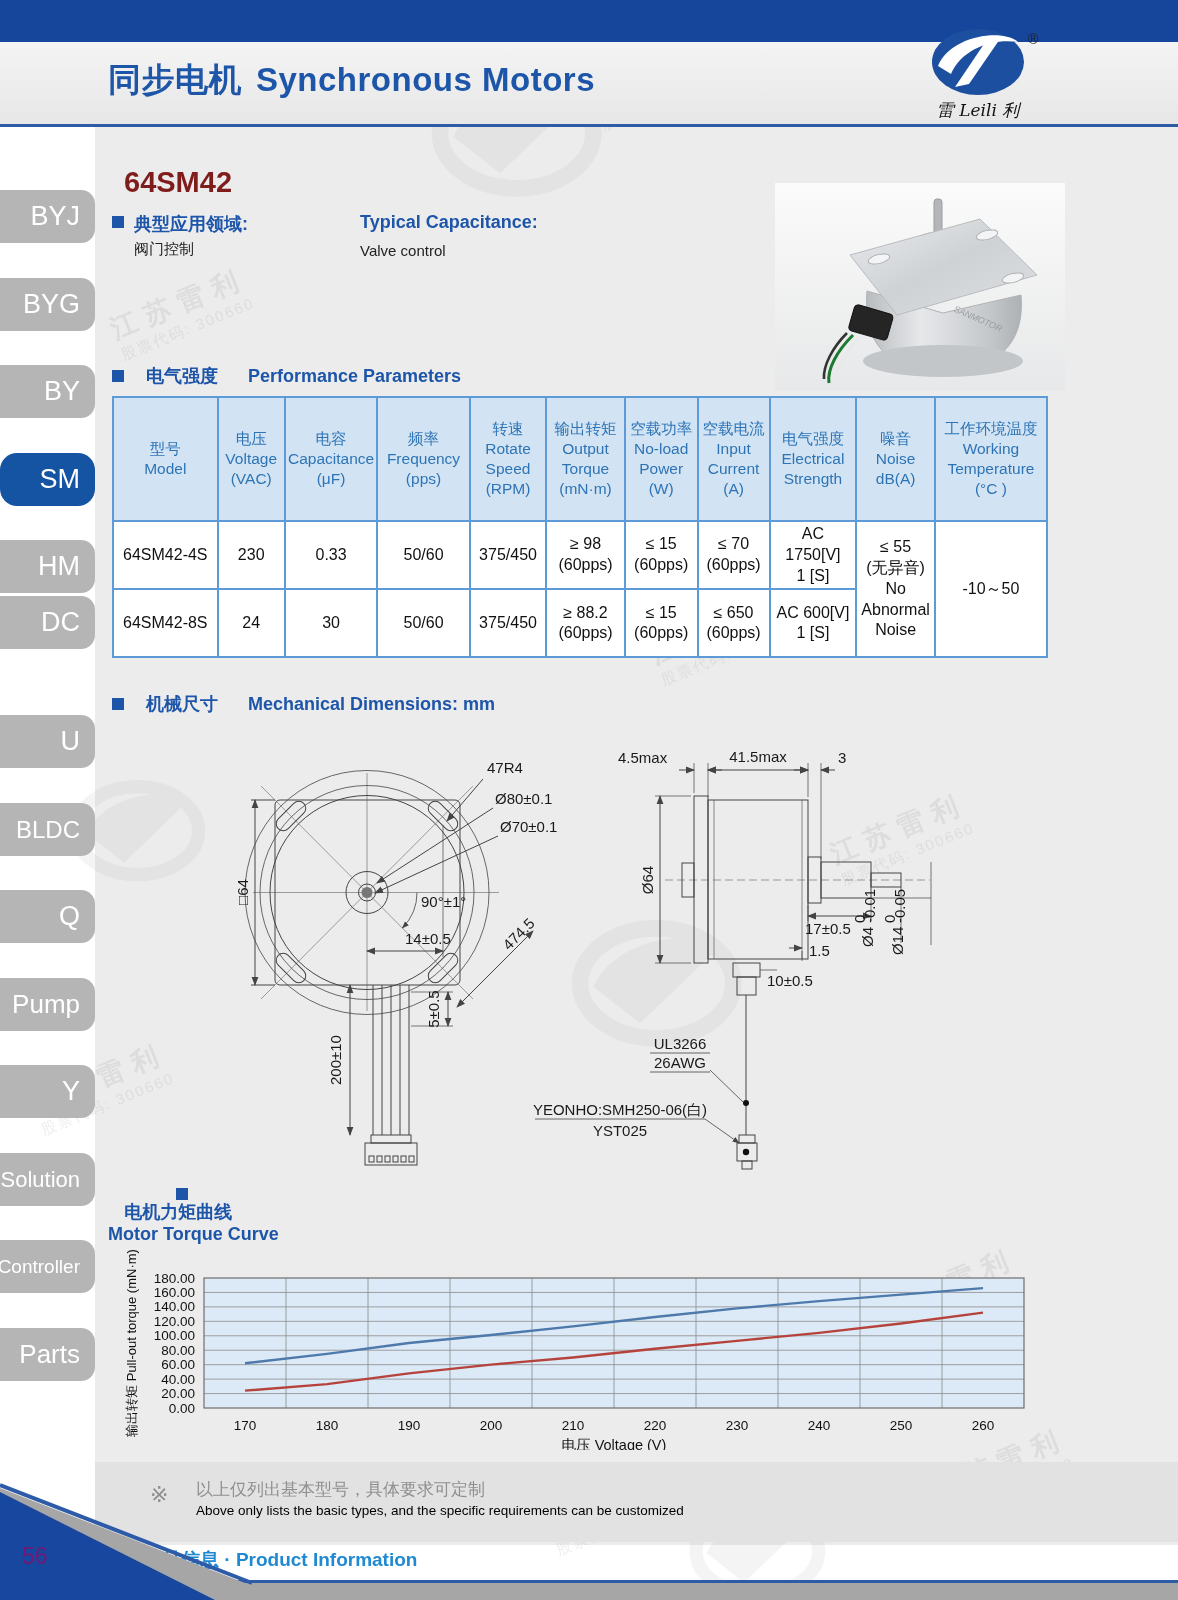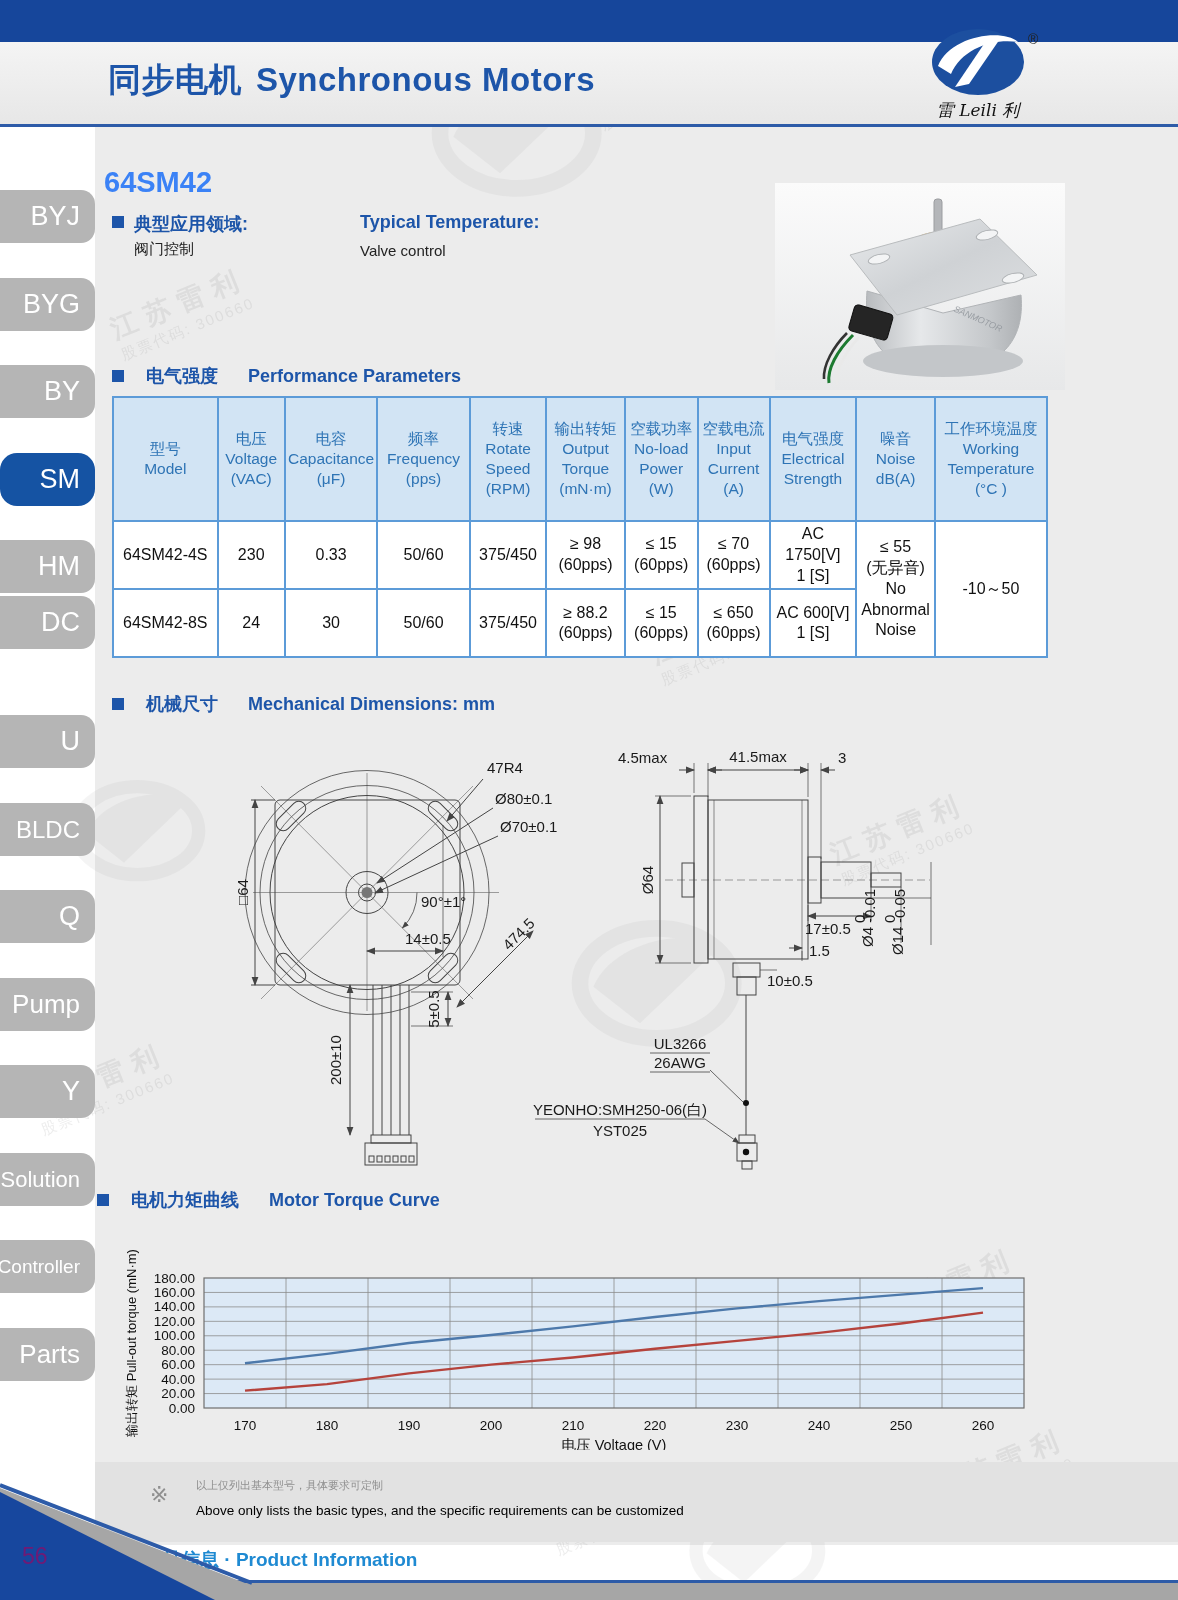--- a/index.html
+++ b/index.html
@@ -19,21 +19,21 @@
   .footerbar{position:absolute;left:0;top:1583px;width:1178px;height:17px;background:#a6a6a6;}
   .footer-blue-line{position:absolute;left:235px;top:1580px;width:943px;height:3px;background:#2d5ba8;}
   .corner{position:absolute;left:0;top:1430px;width:300px;height:170px;}
   
   .tab{position:absolute;left:0;width:95px;height:53px;background:#b5b5b5;color:#fff;
        border-radius:0 14px 14px 0;display:flex;align-items:center;justify-content:flex-end;
        padding-right:15px;box-sizing:border-box;font-size:27px;cursor:pointer;}
   .tab.active{background:#1553a3;border-radius:17px;}
   .tab.f24{font-size:24px}.tab.f22{font-size:22px}.tab.f19{font-size:19px}.tab.f26{font-size:26px}
   
-  .model-title{position:absolute;left:104px;top:166px;font-size:29px;font-weight:600;color:#3b82f6;}
+  .model-title{position:absolute;left:124px;top:166px;font-size:29px;font-weight:600;color:#7f1d1d;}
   .sec-head{position:absolute;display:flex;align-items:center;color:#1d55a9;font-size:18px;}
   .sec-head .bullet{width:12px;height:12px;background:#1d55a9;margin-right:22px;flex:0 0 auto;}
   .sec-head .zh{font-weight:700;margin-right:30px;}
   .sec-head .en{font-weight:600;}
   .apps-zh{position:absolute;left:134px;top:240px;font-size:15px;color:#222;}
   .apps-en-h{position:absolute;left:360px;top:212px;font-size:18px;font-weight:600;color:#1d55a9;}
   .apps-en{position:absolute;left:360px;top:242px;font-size:15px;color:#222;}
   .apps-bullet{position:absolute;left:112px;top:216px;width:12px;height:12px;background:#1d55a9;}
   .apps-zh-h{position:absolute;left:134px;top:212px;font-size:18px;font-weight:700;color:#1d55a9;}
   
@@ -47,21 +47,21 @@
   
   .photo{position:absolute;left:775px;top:183px;width:290px;height:207px;}
   .drawing{position:absolute;left:105px;top:715px;width:970px;height:470px;}
   .drawing text{font-size:15px;fill:#1a1a1a;}
   .chart-wrap{position:absolute;left:120px;top:1235px;width:950px;height:215px;}
   .legend{position:absolute;left:740px;top:1237px;width:315px;font-size:14px;color:#333;}
   .legend-row{display:flex;align-items:center;justify-content:flex-start;height:19px;}
   .legend-dash{display:inline-block;width:28px;height:3px;margin-right:10px;flex:0 0 auto;}
   
   .note-sym{position:absolute;left:150px;top:1482px;font-size:22px;color:#8f8f8f;}
-  .note-zh{position:absolute;left:196px;top:1478px;font-size:11px;color:#8f8f8f;}
+  .note-zh{position:absolute;left:196px;top:1478px;font-size:17px;color:#8f8f8f;}
   .note-en{position:absolute;left:196px;top:1503px;font-size:13.5px;color:#000000;}
   .footer-label{position:absolute;left:143px;top:1547px;font-size:19px;font-weight:700;color:#1f8ad2;}
   .page-num{position:absolute;left:22px;top:1543px;font-size:23px;color:#701a75;z-index:6;}
   
   .wm{position:absolute;transform:rotate(-22deg);color:#8a8a8a;opacity:.15;text-align:left;
       pointer-events:none;z-index:1;}
   .wm .l1{font-size:27px;font-weight:700;letter-spacing:9px;display:block;}
   .wm .l2{font-size:15px;letter-spacing:2px;display:block;}
   .wm-logo{position:absolute;opacity:.07;pointer-events:none;z-index:1;}
   .z2{z-index:2;}
@@ -147,21 +147,21 @@
   <div class="tab z2" style="top:890px">Q</div>
   <div class="tab z2 f26" style="top:978px">Pump</div>
   <div class="tab z2" style="top:1065px">Y</div>
   <div class="tab z2 f22" style="top:1153px">Solution</div>
   <div class="tab z2 f19" style="top:1240px">Controller</div>
   <div class="tab z2 f26" style="top:1328px">Parts</div>
 
   <div class="model-title z2">64SM42</div>
   <div class="apps-bullet z2"></div>
   <div class="apps-zh-h z2">典型应用领域:</div>
-  <div class="apps-en-h z2">Typical Temperature:</div>
+  <div class="apps-en-h z2">Typical Capacitance:</div>
   <div class="apps-zh z2">阀门控制</div>
   <div class="apps-en z2">Valve control</div>
 
   <svg class="photo z2" viewBox="0 0 290 207">
     <defs>
       <linearGradient id="pbg" x1="0" y1="0" x2="0" y2="1">
           <stop offset="0" stop-color="#fbfbfb"></stop>
           <stop offset="1" stop-color="#e7e8e9"></stop>
         </linearGradient>
       <linearGradient id="plg" x1="0" y1="0" x2="1" y2="1">
@@ -446,21 +446,21 @@
       <text x="32" y="-8" font-size="9">0</text>
       <text x="32" y="2" font-size="9">-0.05</text>
     </g>
     <text x="662" y="271">10±0.5</text>
     <text x="575" y="334" text-anchor="middle">UL3266</text>
     <text x="575" y="353" text-anchor="middle">26AWG</text>
     <text x="515" y="400" text-anchor="middle">YEONHO:SMH250-06(白)</text>
     <text x="515" y="421" text-anchor="middle">YST025</text>
   </svg>
 
-  <div class="sec-head z2" style="left:97px;top:1188px;">
+  <div class="sec-head z2" style="left:108px;top:1188px;flex-direction:column;">
     <span class="bullet"></span>
     <span class="zh">电机力矩曲线</span>
     <span class="en">Motor Torque Curve</span>
   </div>
   <div class="chart-wrap z2">
     <svg id="torque-plot" width="950" height="215">
         <rect x="84" y="43" width="820" height="130" fill="#dce9f6" stroke="none"></rect>
         <text x="75" y="177.5" text-anchor="end" font-size="13.5" fill="#111">0.00</text>
         <line x1="84" y1="158.55555555555554" x2="904" y2="158.55555555555554" stroke="#8c8c8c" stroke-width="0.8"></line>
         <text x="75" y="163.05555555555554" text-anchor="end" font-size="13.5" fill="#111">20.00</text>

